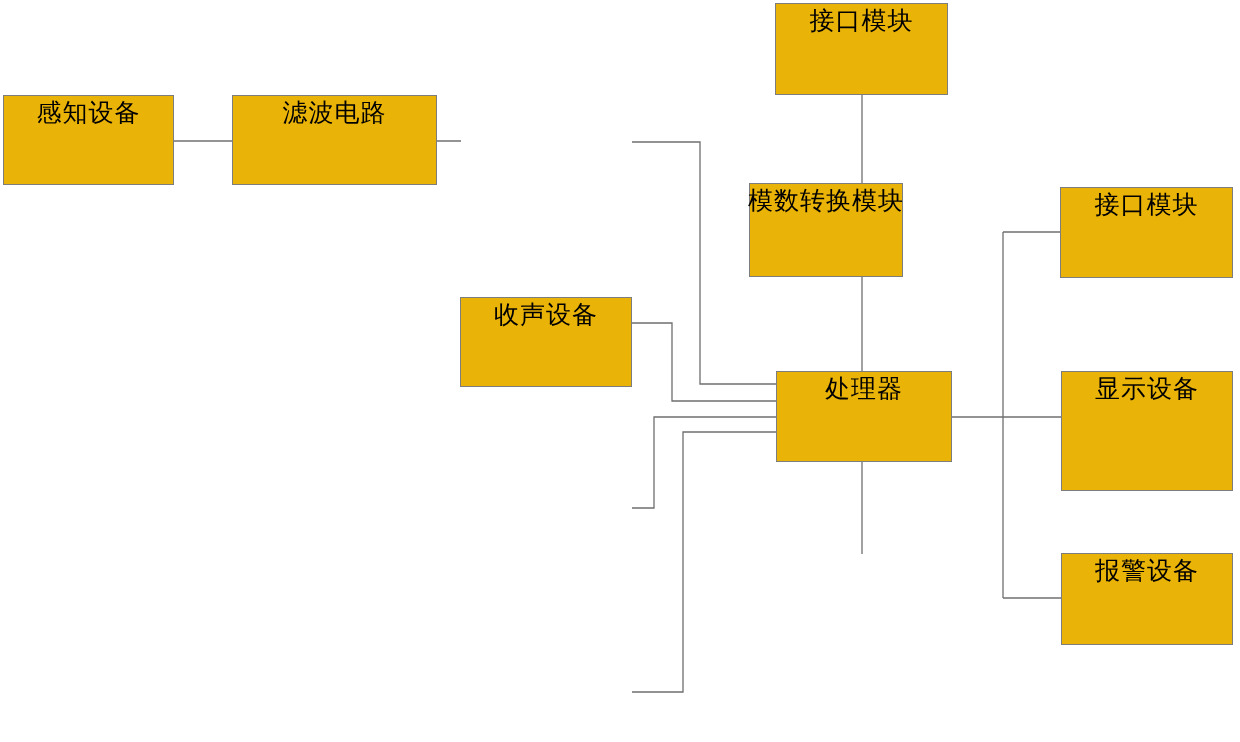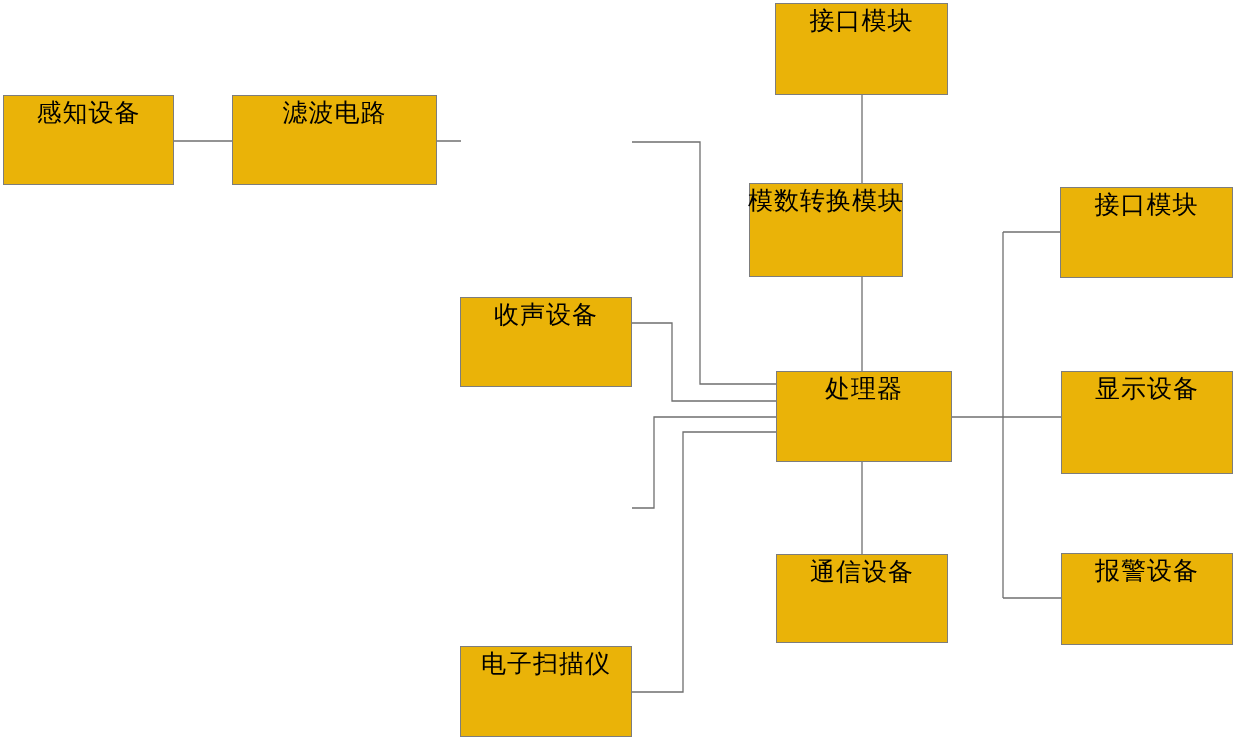--- a/index.html
+++ b/index.html
@@ -80,37 +80,31 @@
 
   <div class="node" style="left:749px; top:183px; width:154px; height:94px">
     <span>模数转换模块</span>
   </div>
 
   <div class="node" style="left:460px; top:297px; width:172px; height:90px">
     <span>收声设备</span>
   </div>
 
 
-  <div class="node" style="left:460px; top:646px; width:172px; height:91px">
-    <span>电子扫描仪</span>
-  </div>
 
   <div class="node" style="left:776px; top:371px; width:176px; height:91px">
     <span>处理器</span>
   </div>
 
-  <div class="node" style="left:776px; top:554px; width:172px; height:89px">
-    <span>通信设备</span>
-  </div>
 
   <div class="node" style="left:1060px; top:187px; width:173px; height:91px">
     <span>接口模块</span>
   </div>
 
-  <div class="node" style="left:1061px; top:371px; width:172px; height:103px">
+  <div class="node" style="left:1061px; top:371px; width:172px; height:120px">
     <span>显示设备</span>
   </div>
 
   <div class="node" style="left:1061px; top:553px; width:172px; height:92px">
     <span>报警设备</span>
   </div>
 
 </div>
 
 </body></html>

